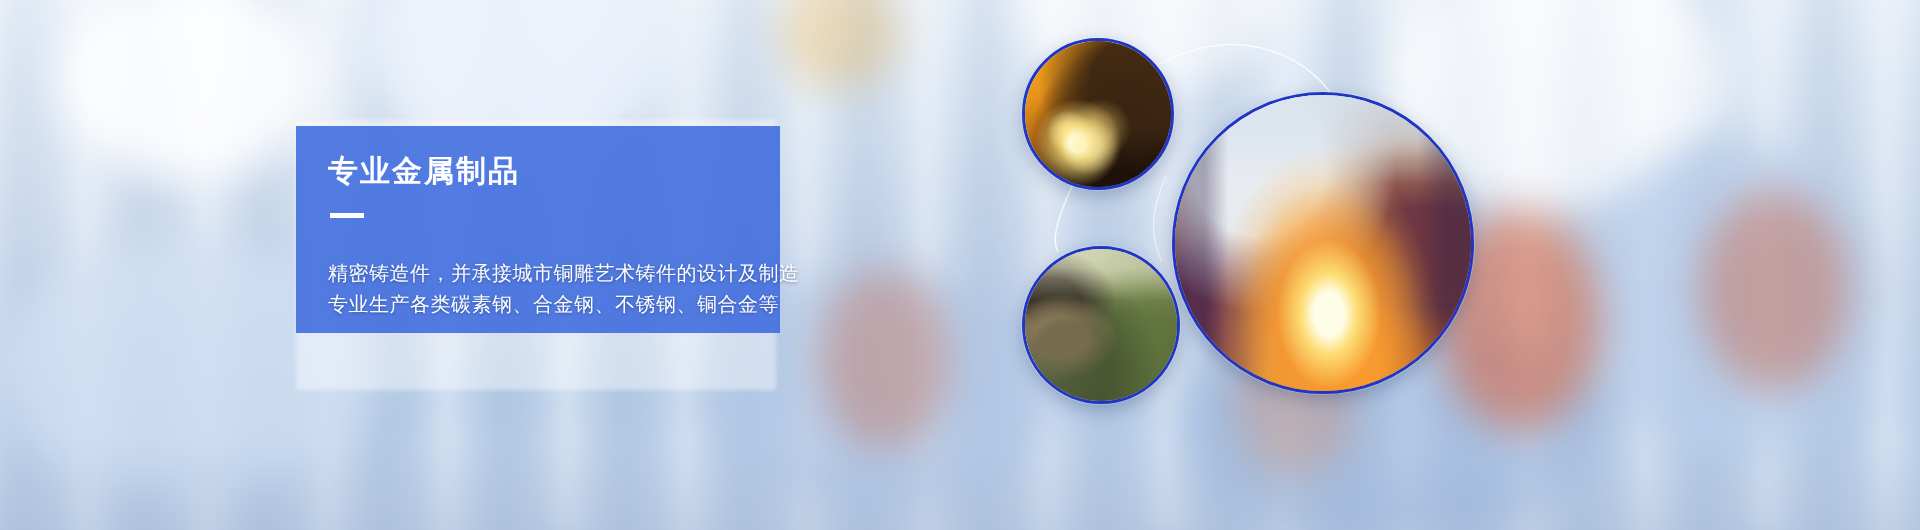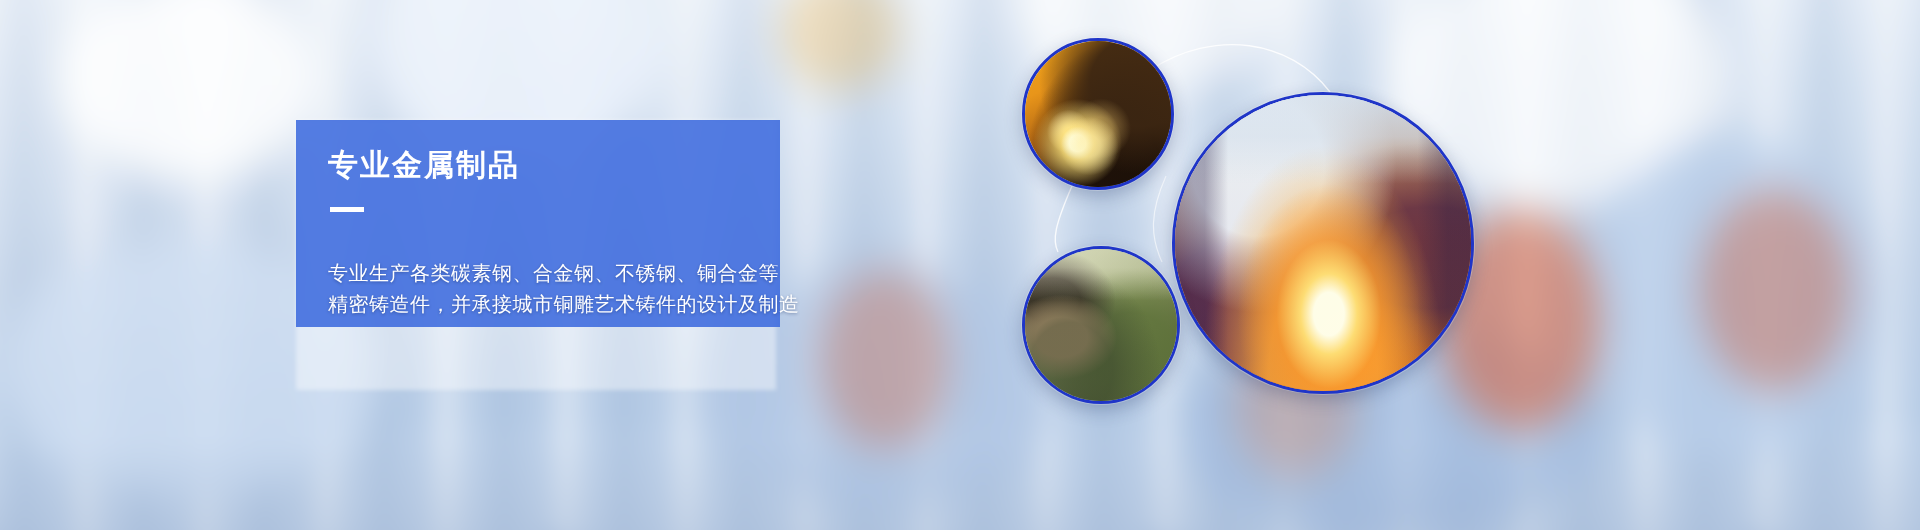--- a/index.html
+++ b/index.html
@@ -79,21 +79,21 @@
   .paper{
     position:absolute;
     left:296px; top:120px; width:480px; height:270px;
     background:rgba(255,255,255,.42);
     filter:blur(2px);
   }
 
   
   .copy-panel{
     position:absolute;
-    left:296px; top:120px;
+    left:296px; top:126px;
     width:484px; height:207px;
     background:rgba(57,104,221,.86);
     box-sizing:border-box;
     padding:28px 12px 0 32px;
   }
   .title{
     color:#ffffff;
     font-size:30px;
     font-weight:bold;
     letter-spacing:2px;
@@ -212,22 +212,22 @@
   </div>
 
   <div class="paper"></div>
 
   <div class="copy-panel">
     <h1 class="title">专业金属制品</h1>
     <div class="rule"></div>
   </div>
 
   <div class="desc">
+    <p>精密铸造件，并承接城市铜雕艺术铸件的设计及制造</p>
     <p>专业生产各类碳素钢、合金钢、不锈钢、铜合金等</p>
-    <p>精密铸造件，并承接城市铜雕艺术铸件的设计及制造</p>
   </div>
 
   <svg class="link-svg" viewBox="0 0 1920 530">
     <path d="M1150 70 C 1215 28, 1290 40, 1330 92" fill="none" stroke="#ffffff" stroke-width="1.4" opacity="0.85"></path>
     <path d="M1072 186 C 1055 225, 1052 240, 1058 252" fill="none" stroke="#ffffff" stroke-width="1.4" opacity="0.85"></path>
     <path d="M1166 176 C 1150 212, 1150 236, 1162 262" fill="none" stroke="#ffffff" stroke-width="1.2" opacity="0.6"></path>
   </svg>
 
   <div class="medallions">
     <div class="circle c-weld">

